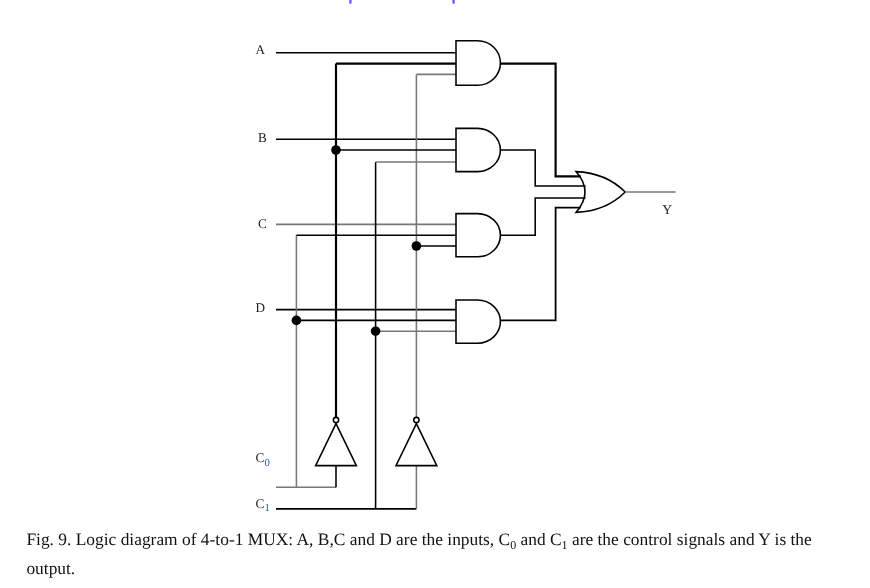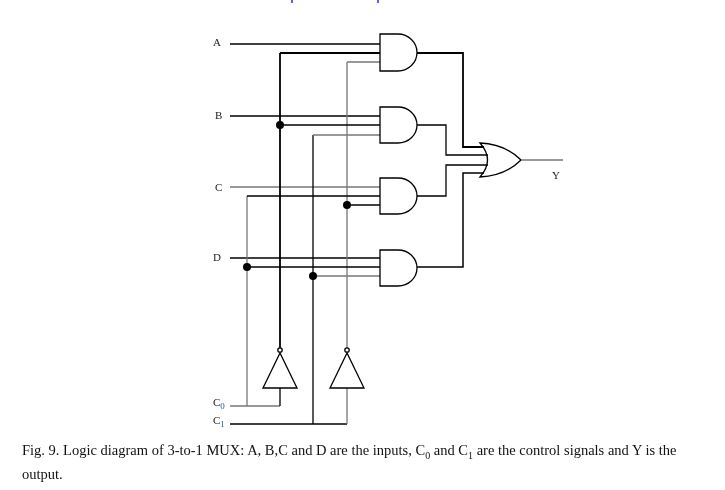--- a/index.html
+++ b/index.html
@@ -72,16 +72,16 @@
     <circle cx="247" cy="267" r="4"></circle>
     <circle cx="313" cy="276" r="4"></circle>
   </g>
 </svg>
 
 <span class="lbl" style="left:213px;top:36px;">A</span>
 <span class="lbl" style="left:215px;top:109px;">B</span>
 <span class="lbl" style="left:215px;top:181px;">C</span>
 <span class="lbl" style="left:213px;top:251px;">D</span>
 <span class="lbl" style="left:552px;top:169px;">Y</span>
-<span class="lbl" style="left:213px;top:396px;text-align:center;"><span>C</span><sub>0</sub></span>
+<span class="lbl" style="left:213px;top:376px;text-align:center;"><span>C</span><sub>0</sub></span>
 <span class="lbl" style="left:213px;top:414px;font-family:Liberation Serif, serif;"><span>C</span><sub>1</sub></span>
 
-<div id="caption"><span>Fig. 9. Logic diagram of 3-to-1 MUX: A, B,C and D are the inputs, C</span><sub style="font-size:10px">0</sub><span> and C</span><sub style="font-size:10px">1</sub><span> are the control signals and Y is the output.</span></div>
+<div id="caption"><span>Fig. 9. Logic diagram of 4-to-1 MUX: A, B,C and D are the inputs, C</span><sub style="font-size:10px">0</sub><span> and C</span><sub style="font-size:10px">1</sub><span> are the control signals and Y is the output.</span></div>
 
 </body></html>

